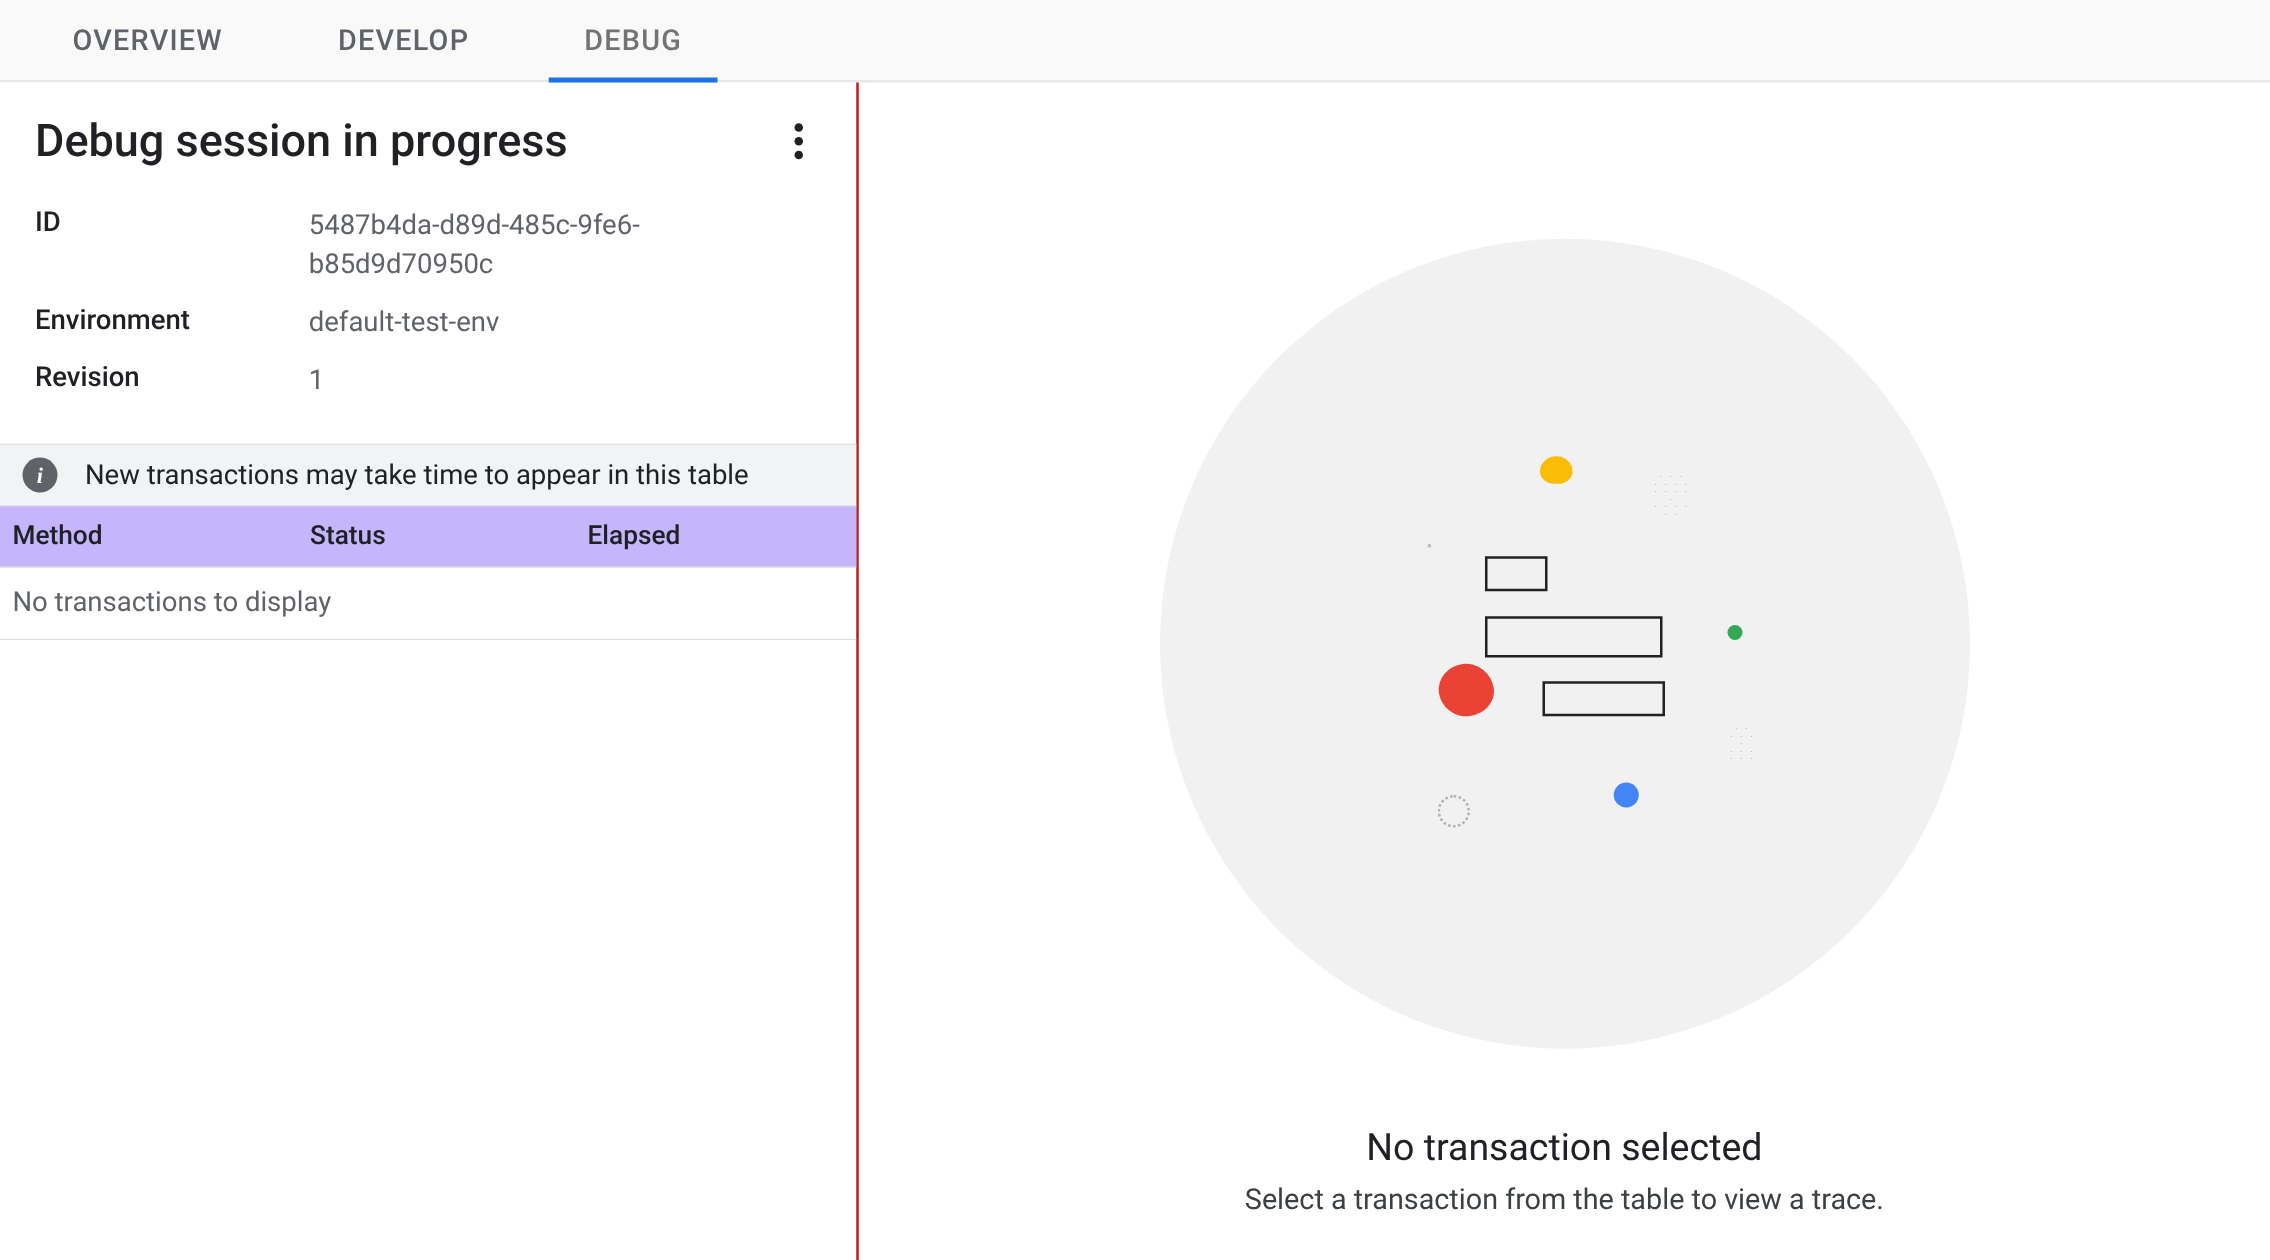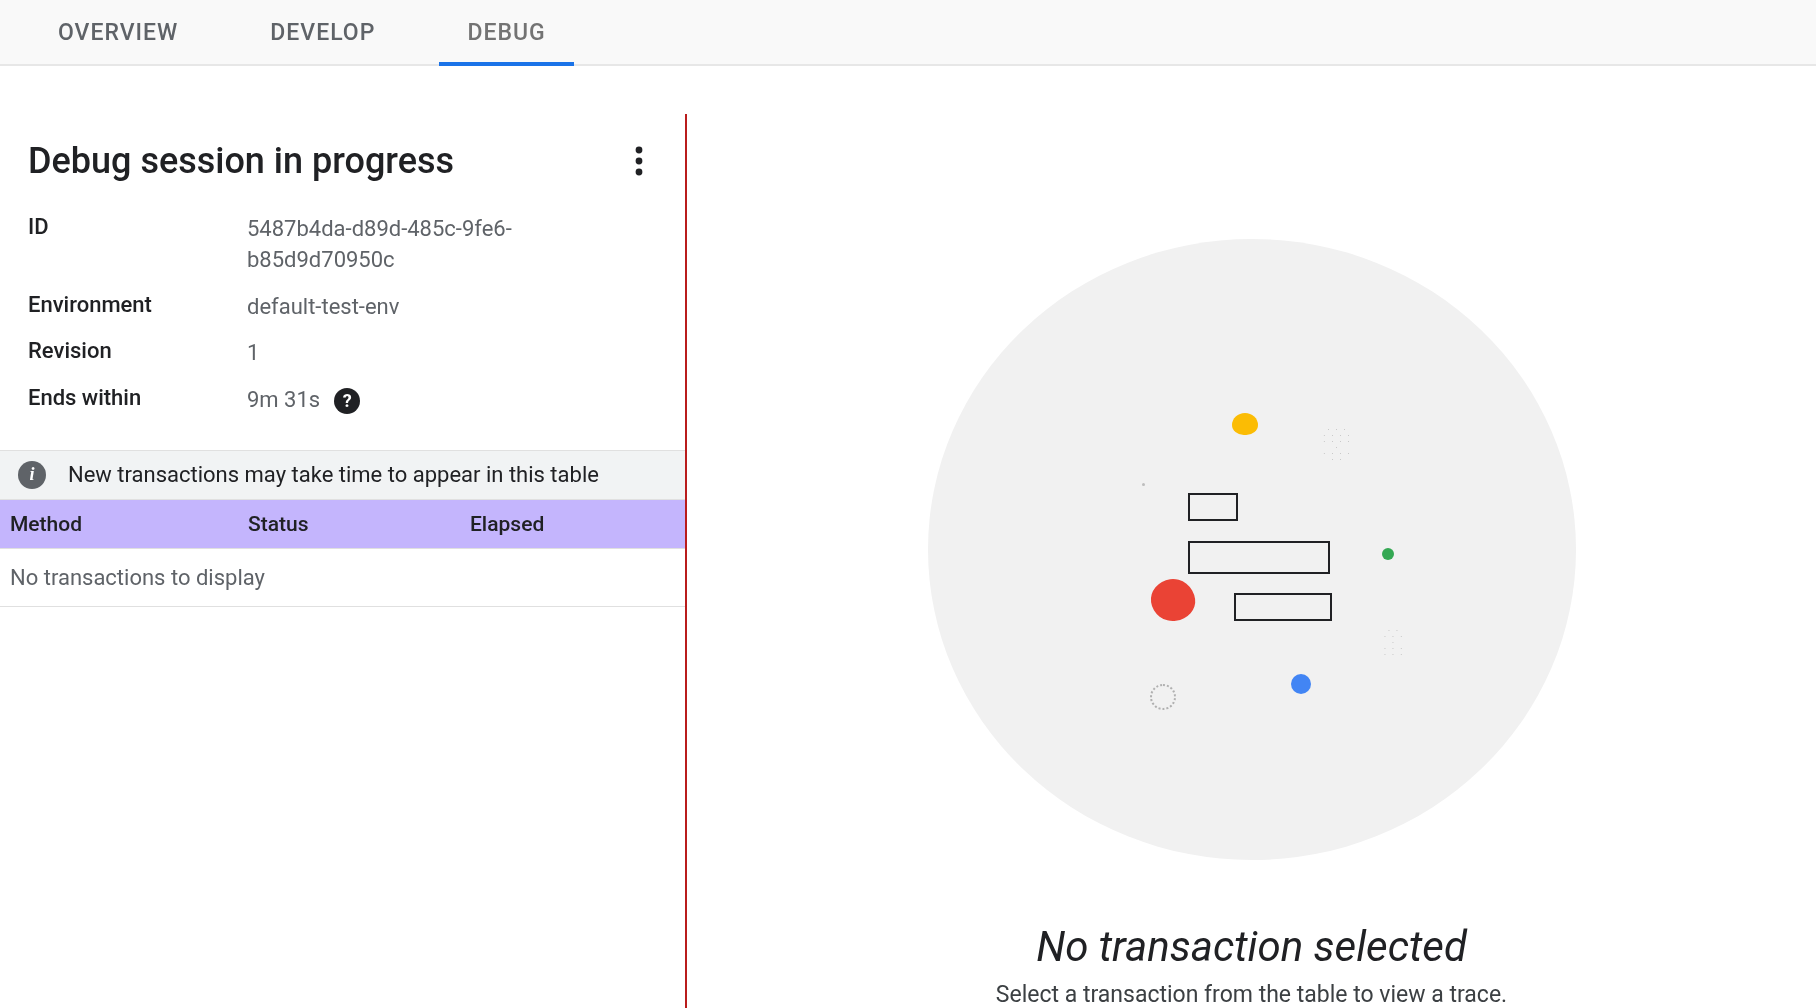--- a/index.html
+++ b/index.html
@@ -1,18 +1,18 @@
 <!DOCTYPE html>
 <html><head>
 <meta charset="utf-8">
 <style>
   * { box-sizing: border-box; margin: 0; padding: 0; }
   html, body { width: 1816px; height: 1008px; font-family: Roboto, "Helvetica Neue", Arial, sans-serif; background: #fff; color: #202124; }
   .scale-wrap { width: 1816px; height: 1008px; overflow: hidden; }
-  .root { display: flex; flex-direction: column; width: 100%; height: 100%; gap: 48px; }
+  .root { display: flex; flex-direction: column; width: 100%; height: 100%; }
 
   
   .tabs {
     display: flex;
     align-items: stretch;
     height: 66px;
     background: #f9f9f9;
     border-bottom: 2px solid #e7e7e7;
     padding-left: 12px;
   }
@@ -160,21 +160,21 @@
   .dotcloud { position: absolute; color: #b0b0b0; font-size: 8px; letter-spacing: 2px; line-height: 6px; text-align: center; user-select: none; pointer-events: none; }
   .dc1 { top: 188px; left: 392px; width: 36px; }
   .dc2 { top: 388px; left: 450px; width: 28px; transform: rotate(180deg); }
   .dotted-circle {
     position: absolute; width: 26px; height: 26px; top: 445px; left: 222px;
     border: 2px dotted #b0b0b0; border-radius: 50%;
   }
   .tiny { position:absolute; width:3px; height:3px; background:#bdbdbd; border-radius:50%; }
   .tn1 { top:244px; left:214px; }
 
-  .empty-title { margin-top: 62px; font-size: 42px; color: #202124; font-style: italic; }
+  .empty-title { margin-top: 62px; font-size: 30px; color: #202124; }
   .empty-sub { margin-top: 10px; font-size: 23px; color: #3c4043; }
 </style>
 </head>
 <body>
 
 <div class="scale-wrap">
 <div class="root">
   <div class="tabs">
     <div class="tab">OVERVIEW</div>
     <div class="tab">DEVELOP</div>
@@ -199,27 +199,20 @@
           <div class="dlabel">ID</div>
           <div class="dvalue">5487b4da-d89d-485c-9fe6-b85d9d70950c</div>
         </div>
         <div class="drow">
           <div class="dlabel">Environment</div>
           <div class="dvalue">default-test-env</div>
         </div>
         <div class="drow">
           <div class="dlabel">Revision</div>
           <div class="dvalue">1</div>
-        </div>
-        <div class="drow">
-          <div class="dlabel">Ends within</div>
-          <div class="dvalue with-help">
-            <span>9m 31s</span>
-            <span class="help-icon">?</span>
-          </div>
         </div>
       </div>
 
       <div class="info-banner">
         <span class="info-circle">i</span>
         <span>New transactions may take time to appear in this table</span>
       </div>
 
       <div class="thead">
         <div class="th-method">Method</div>

